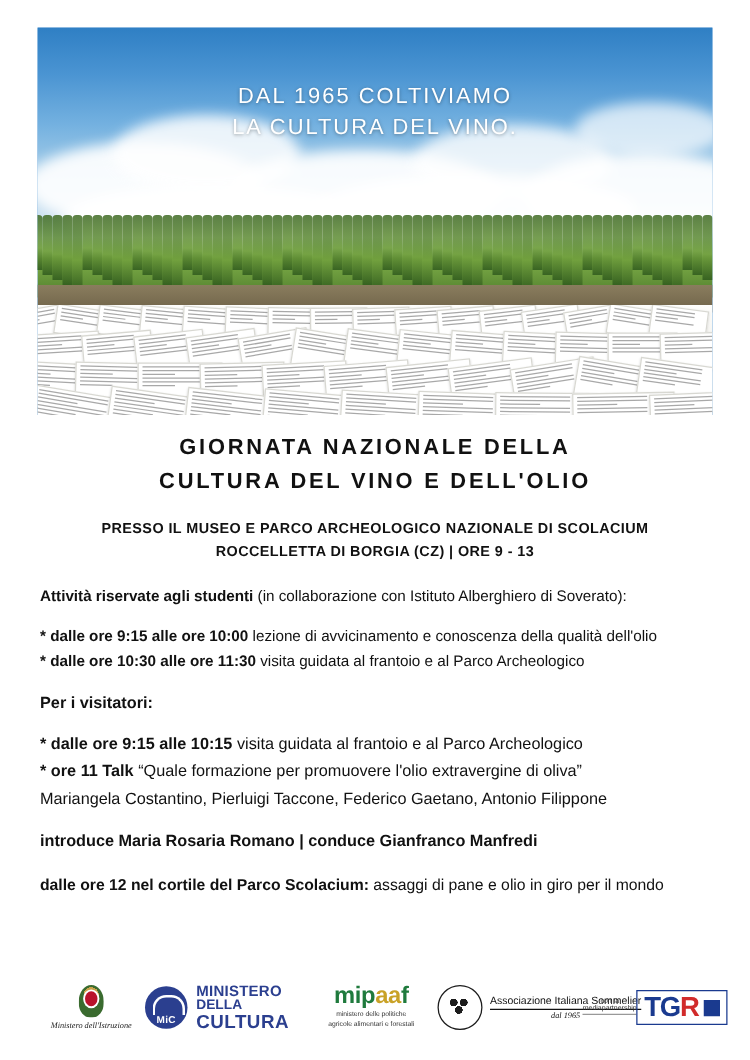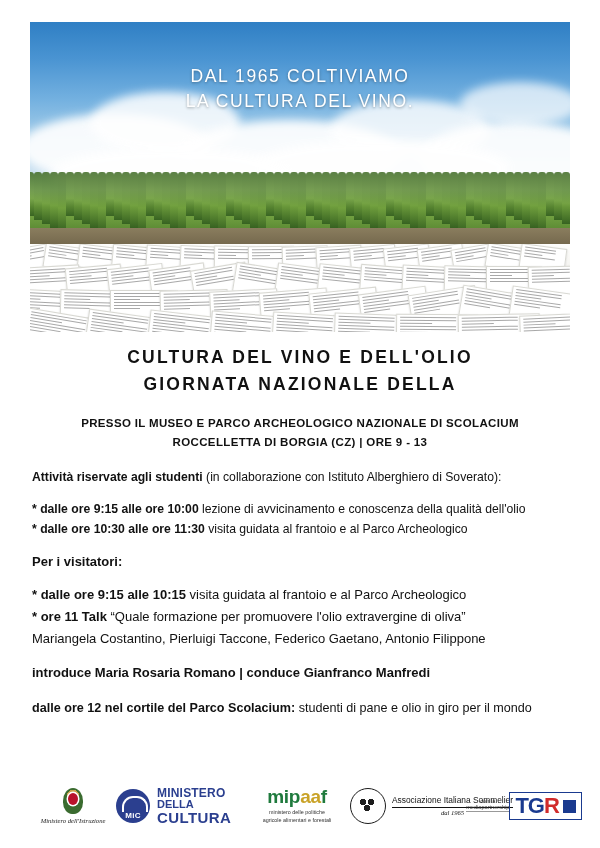--- a/index.html
+++ b/index.html
@@ -809,22 +809,22 @@
     <div class="hero-title">
       <span>DAL 1965 COLTIVIAMO</span>
       <span>LA CULTURA DEL VINO.</span>
     </div>
   </div>
 
   <div class="content">
 
 
     <div class="main-title">
+      <span>GIORNATA NAZIONALE DELLA</span>
       <span>CULTURA DEL VINO E DELL'OLIO</span>
-      <span>GIORNATA NAZIONALE DELLA</span>
     </div>
 
     <div class="venue">
       <span>PRESSO IL MUSEO E PARCO ARCHEOLOGICO NAZIONALE DI SCOLACIUM</span>
       <span>ROCCELLETTA DI BORGIA (CZ) | ORE 9 - 13</span>
     </div>
 
     <div class="body-wrap">
 
       <p class="p">
@@ -846,21 +846,21 @@
         <b>* dalle ore 9:15 alle 10:15</b><span> visita guidata al frantoio e al Parco Archeologico</span>
       </p>
       <p class="p big">
         <b>* ore 11 Talk</b><span> “Quale formazione per promuovere l'olio extravergine di oliva”</span>
       </p>
       <p class="p names">Mariangela Costantino, Pierluigi Taccone, Federico Gaetano, Antonio Filippone</p>
 
       <p class="p intro">introduce Maria Rosaria Romano | conduce Gianfranco Manfredi</p>
 
       <p class="p cortile">
-        <b>dalle ore 12 nel cortile del Parco Scolacium:</b><span> studenti di pane e olio in giro per il mondo</span>
+        <b>dalle ore 12 nel cortile del Parco Scolacium:</b><span> assaggi di pane e olio in giro per il mondo</span>
       </p>
     </div>
 
   </div>
 
   <div class="logos">
 
     <div class="logo l-mi">
       <div class="emblem"></div>
       <div class="cap">Ministero dell'Istruzione</div>

